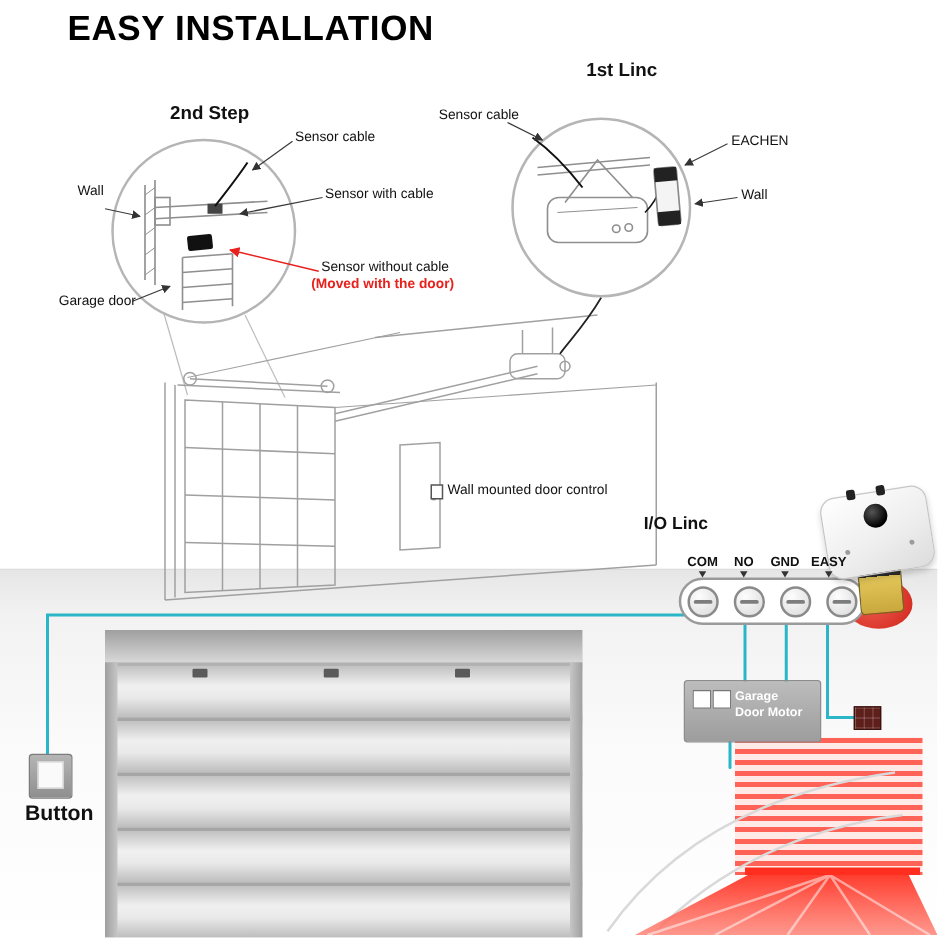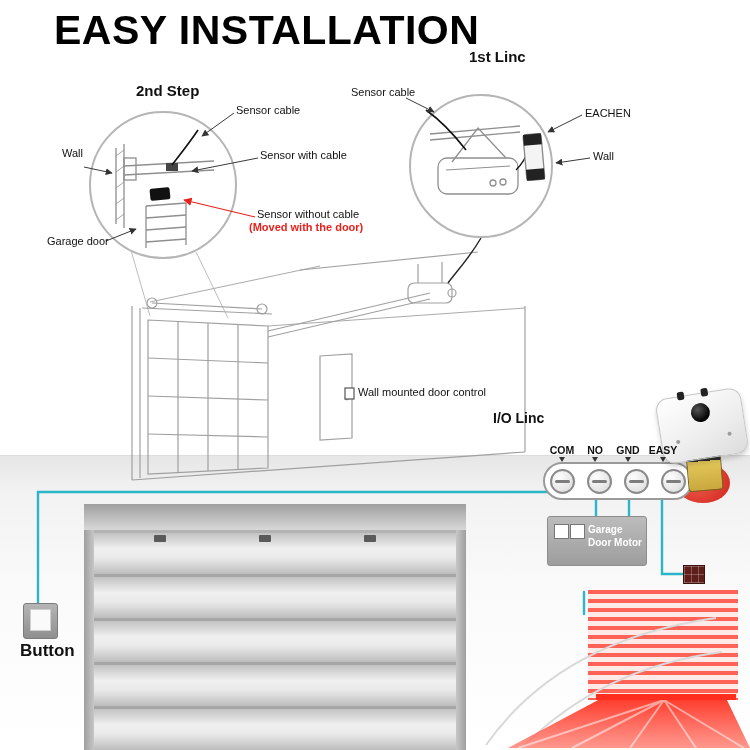--- a/index.html
+++ b/index.html
@@ -2,35 +2,35 @@
 <html><head>
 <meta charset="utf-8">
 <style>
   html,body{margin:0;padding:0;}
   body{
     width:750px;height:750px;position:relative;overflow:hidden;background:#fff;
     font-family:"Liberation Sans",sans-serif;color:#111;
   }
   
   .lbl{position:absolute;font-size:11px;line-height:1.2;color:#111;white-space:nowrap;z-index:5;}
-  .l-title{left:54px;top:6px;font-size:41px;font-weight:800;letter-spacing:.5px;color:#000;}
+  .l-title{left:54px;top:6px;font-size:28px;font-weight:800;letter-spacing:.5px;color:#000;}
   .step{font-weight:700;font-size:15px;}
   .l-step2{left:136px;top:82px;text-align:right;}
   .l-step1{left:469px;top:48px;}
   .l-sc-left{left:236px;top:104px;}
   .l-swc{left:260px;top:149px;}
   .l-wall{left:62px;top:147px;}
   .l-gdoor{left:47px;top:235px;}
   .l-swo{left:257px;top:208px;}
   .l-moved{left:249px;top:221px;color:#e8211d;font-weight:700;}
   .l-sc-right{left:351px;top:86px;}
   .l-eachen{left:585px;top:107px;}
   .l-wires{left:593px;top:150px;}
   .l-wmc{left:358px;top:386px;}
-  .l-iolinc{left:493px;top:410px;font-weight:700;font-size:14px;}
+  .l-iolinc{left:515px;top:410px;font-weight:700;font-size:14px;}
   .l-button{left:20px;top:641px;font-weight:700;font-size:17px;}
   .t-lbl{position:absolute;top:444px;transform:translateX(-50%);font-weight:700;font-size:10.5px;z-index:5;white-space:nowrap;}
   .tc1{left:562px}.tc2{left:595px}.tc3{left:628px}.tc4{left:663px}
   .t-arr{position:absolute;top:457px;width:0;height:0;border-left:3px solid transparent;border-right:3px solid transparent;border-top:5px solid #333;transform:translateX(-50%);z-index:5;}
   
   .photo-band{position:absolute;left:0;top:455px;width:750px;height:295px;z-index:0;
     background:linear-gradient(180deg,#e6e6e6 0%,#f2f2f2 12%,#fafafa 45%,#ffffff 100%);
     border-top:1px solid #dcdcdc;}
   
   .art{position:absolute;left:0;top:0;z-index:2;pointer-events:none;}
@@ -50,22 +50,22 @@
   .smart-switch{position:absolute;left:659px;top:393px;width:84px;height:64px;border-radius:12px;z-index:4;
     background:linear-gradient(155deg,#ffffff 0%,#ededed 60%,#dcdcdc 100%);
     border:1px solid #c6c6c6;box-shadow:0 3px 5px rgba(0,0,0,.18);transform:rotate(-9deg);}
   .ss-button{position:absolute;left:33px;top:9px;width:19px;height:19px;border-radius:50%;
     background:radial-gradient(circle at 38% 32%,#555,#000 70%);}
   .ss-dot{position:absolute;width:4px;height:4px;border-radius:50%;background:#9c9c9c;}
   .d1{left:14px;top:42px}.d2{left:66px;top:42px}
   .ss-pin{position:absolute;top:-5px;width:7px;height:8px;background:#222;border-radius:2px;}
   .p1{left:22px}.p2{left:46px}
   
-  .motor-box{position:absolute;left:547px;top:516px;width:98px;height:48px;z-index:3;border-radius:3px;
-    background:linear-gradient(180deg,#bcbcbc,#9d9d9d);border:1px solid #8d8d8d;}
+  .motor-box{position:absolute;left:547px;top:544px;width:98px;height:48px;z-index:3;border-radius:3px;
+    background:linear-gradient(180deg,#bcbcbc,#9d9d9d);border:1px solid #8d8d8d;padding-left:10px;}
   .mb-sq{position:absolute;width:13px;height:13px;background:#fff;border:1px solid #777;top:7px;}
   .s1{left:6px}.s2{left:22px}
   .mb-text{position:absolute;left:40px;top:6px;width:56px;font-size:10px;font-weight:700;color:#fff;line-height:1.3;}
   .dark-connector{position:absolute;left:683px;top:565px;width:20px;height:17px;z-index:3;
     background:#5e1f1b;border:1px solid #3c120f;}
   .dark-connector::after{content:"";position:absolute;inset:0;
     background:linear-gradient(rgba(255,255,255,.25) 1px,transparent 1px),
                linear-gradient(90deg,rgba(255,255,255,.25) 1px,transparent 1px);
     background-size:7px 8px;}
   

